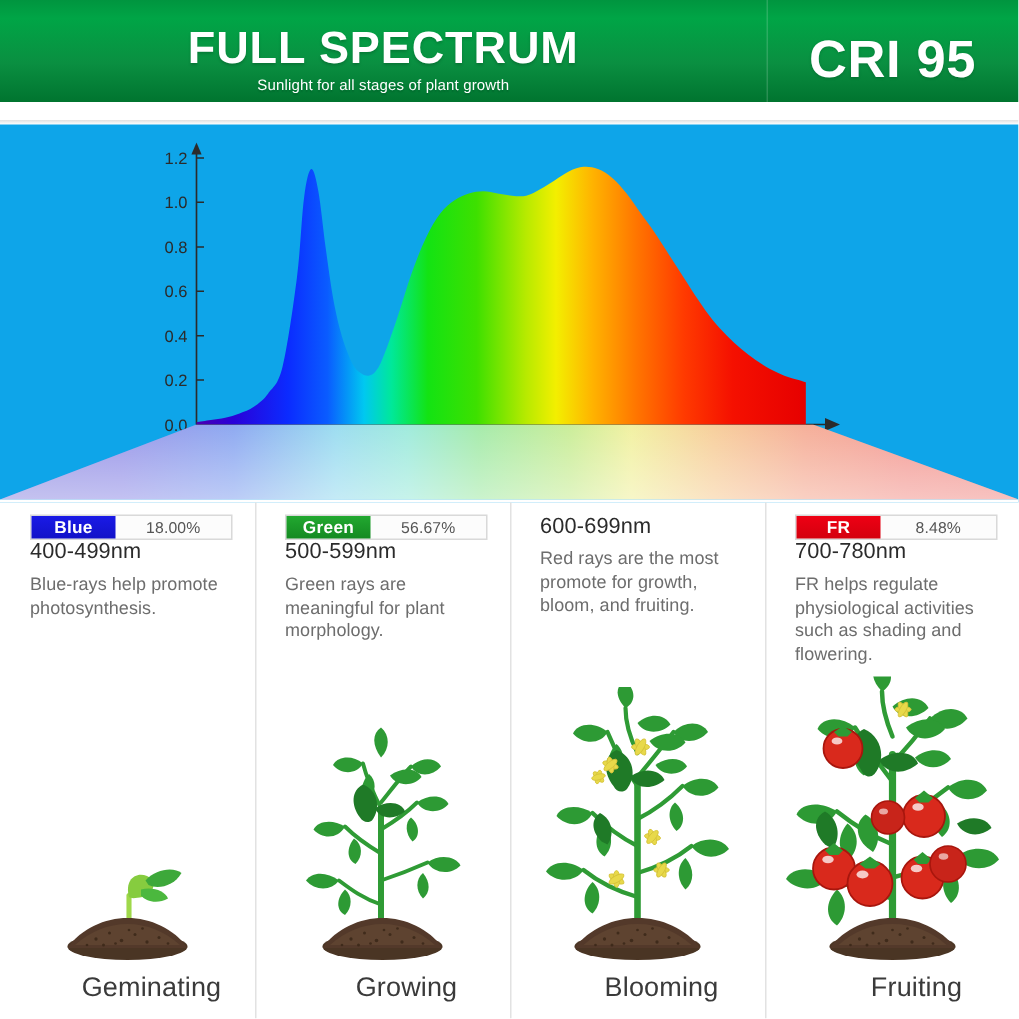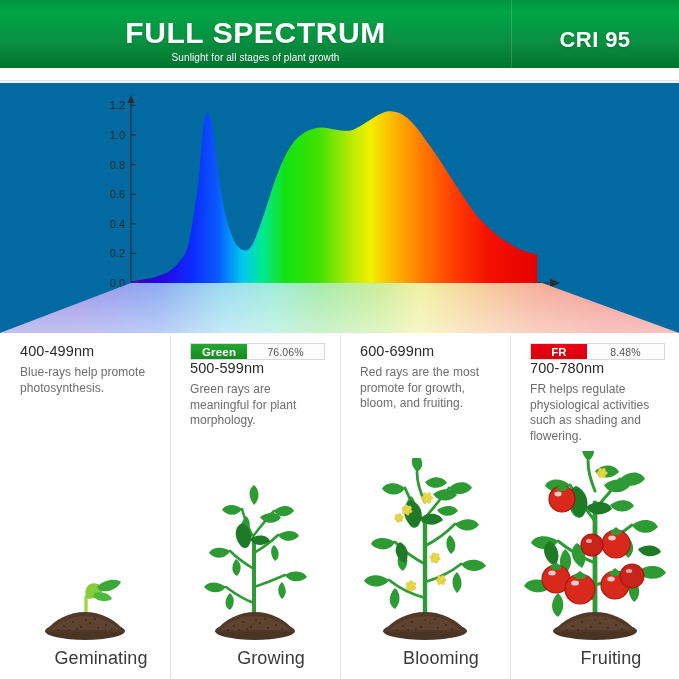--- a/index.html
+++ b/index.html
@@ -31,30 +31,30 @@
   }
   .header-sub{
     color:#ffffff;font-size:10px;font-weight:normal;margin-top:4px;
     letter-spacing:0.1px;text-shadow:0 1px 1px rgba(0,0,0,0.14);
   }
   .header-right{
     position:absolute;left:511px;top:0;width:168px;height:80px;
     display:flex;align-items:center;justify-content:center;
   }
   .cri{
-    color:#ffffff;font-size:22px;font-weight:bold;letter-spacing:0.4px;
+    color:#ffffff;font-size:35px;font-weight:bold;letter-spacing:0.4px;
     text-shadow:0 1px 2px rgba(0,0,0,0.18);
   }
   .header-shadow{
     position:absolute;left:0;top:80px;width:679px;height:3px;
     background:linear-gradient(180deg,rgba(0,0,0,0.12),rgba(0,0,0,0));
   }
 
   
-  .chart-area{position:absolute;left:0;top:83px;width:679px;height:252px;background:#0369a1;}
+  .chart-area{position:absolute;left:0;top:83px;width:679px;height:252px;background:#0ea5e9;}
   .chart-svg{position:absolute;left:0;top:0;}
 
   
   .fan{position:absolute;left:0;top:283px;width:679px;height:52px;}
 
   
   .panels{position:absolute;left:0;top:335px;width:679px;height:344px;background:#fff;}
   .vdiv{position:absolute;top:0;width:1px;height:344px;background:#e2e2e2;}
   .col{
     position:absolute;top:0;width:170px;height:344px;
@@ -197,20 +197,24 @@
     <rect x="0" y="50" width="679" height="2" fill="#ffffff"></rect>
   </svg>
 
   <div class="panels">
     <div class="vdiv" style="left:170px"></div>
     <div class="vdiv" style="left:340px"></div>
     <div class="vdiv" style="left:510px"></div>
 
     <div class="col" style="left:0px">
       <div class="col-inner">
+        <div class="badge">
+          <div class="badge-name" style="background:linear-gradient(180deg,#1a1ae6,#1212c8)">Blue</div>
+          <div class="badge-pct">18.00%</div>
+        </div>
         <div class="nm">400-499nm</div>
         <div class="desc">Blue-rays help promote photosynthesis.</div>
       </div>
       <div class="plant">
         <svg width="130" height="100" viewBox="0 0 130 100">
           <path d="M66 90 C66 74 66 62 66 56" stroke="#9fd84a" stroke-width="3.4" fill="none" stroke-linecap="round"></path>
           <path d="M66 57 C63 46 70 40 78 43 C85 46 83 55 75 57 C70 58 67 58 66 57 Z" fill="#86cc3f"></path>
           <path d="M77 46 C84 38 96 37 101 41 C96 50 85 52 79 49 Z" fill="#3da83a"></path>
           <path d="M74 52 C82 50 90 53 92 58 C85 62 77 60 74 56 Z" fill="#4bb83e"></path>
           <ellipse cx="65" cy="90" rx="40" ry="9" fill="#4a3524"></ellipse>
@@ -232,21 +236,21 @@
           </g>
         </svg>
       </div>
       <div class="stage">Geminating</div>
     </div>
 
     <div class="col" style="left:170px">
       <div class="col-inner">
         <div class="badge">
           <div class="badge-name" style="background:linear-gradient(180deg,#22a830,#148a22)">Green</div>
-          <div class="badge-pct">76.06%</div>
+          <div class="badge-pct">56.67%</div>
         </div>
         <div class="nm">500-599nm</div>
         <div class="desc">Green rays are meaningful for plant morphology.</div>
       </div>
       <div class="plant">
         <svg width="130" height="158" viewBox="0 0 130 158">
           <g stroke="#2f9b35" stroke-width="4" fill="none" stroke-linecap="round">
             <path d="M64 148 L64 58"></path>
           </g>
           <g stroke="#2f9b35" stroke-width="2.6" fill="none" stroke-linecap="round">

